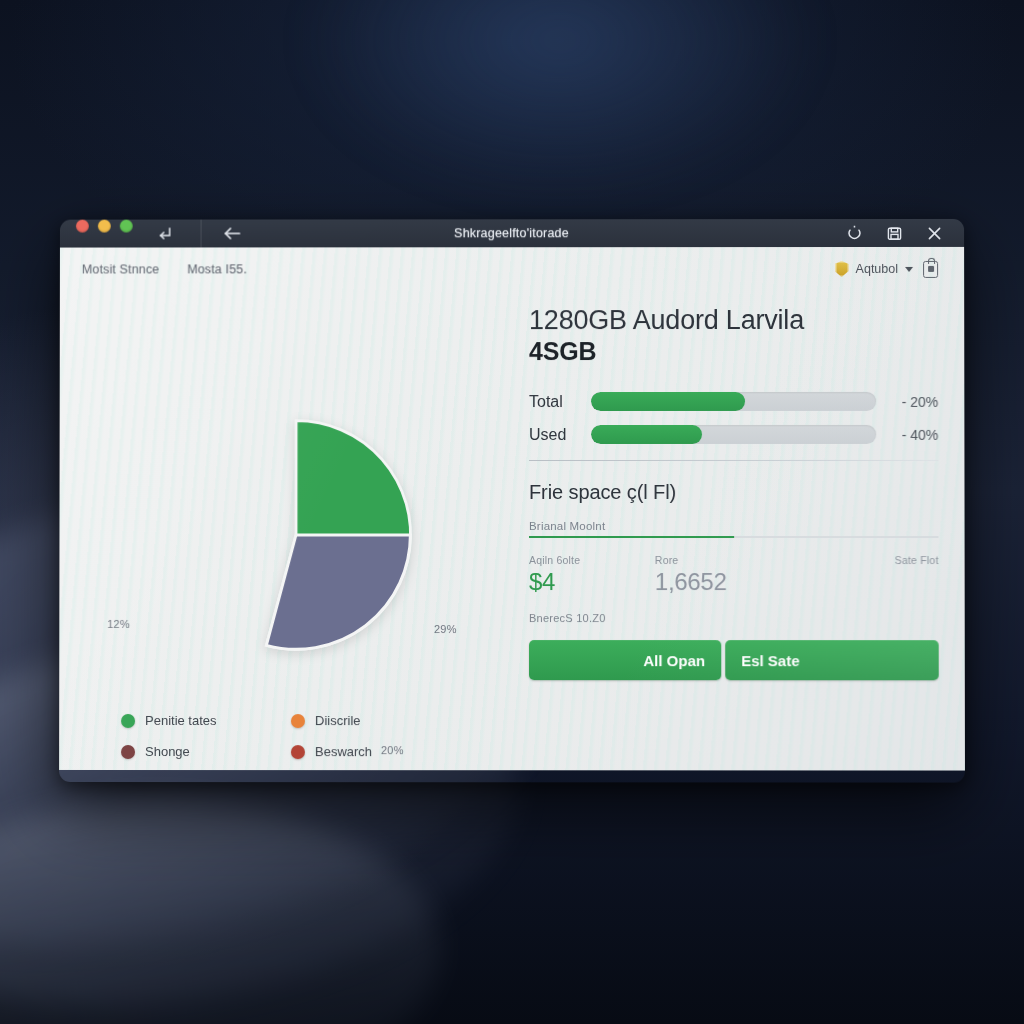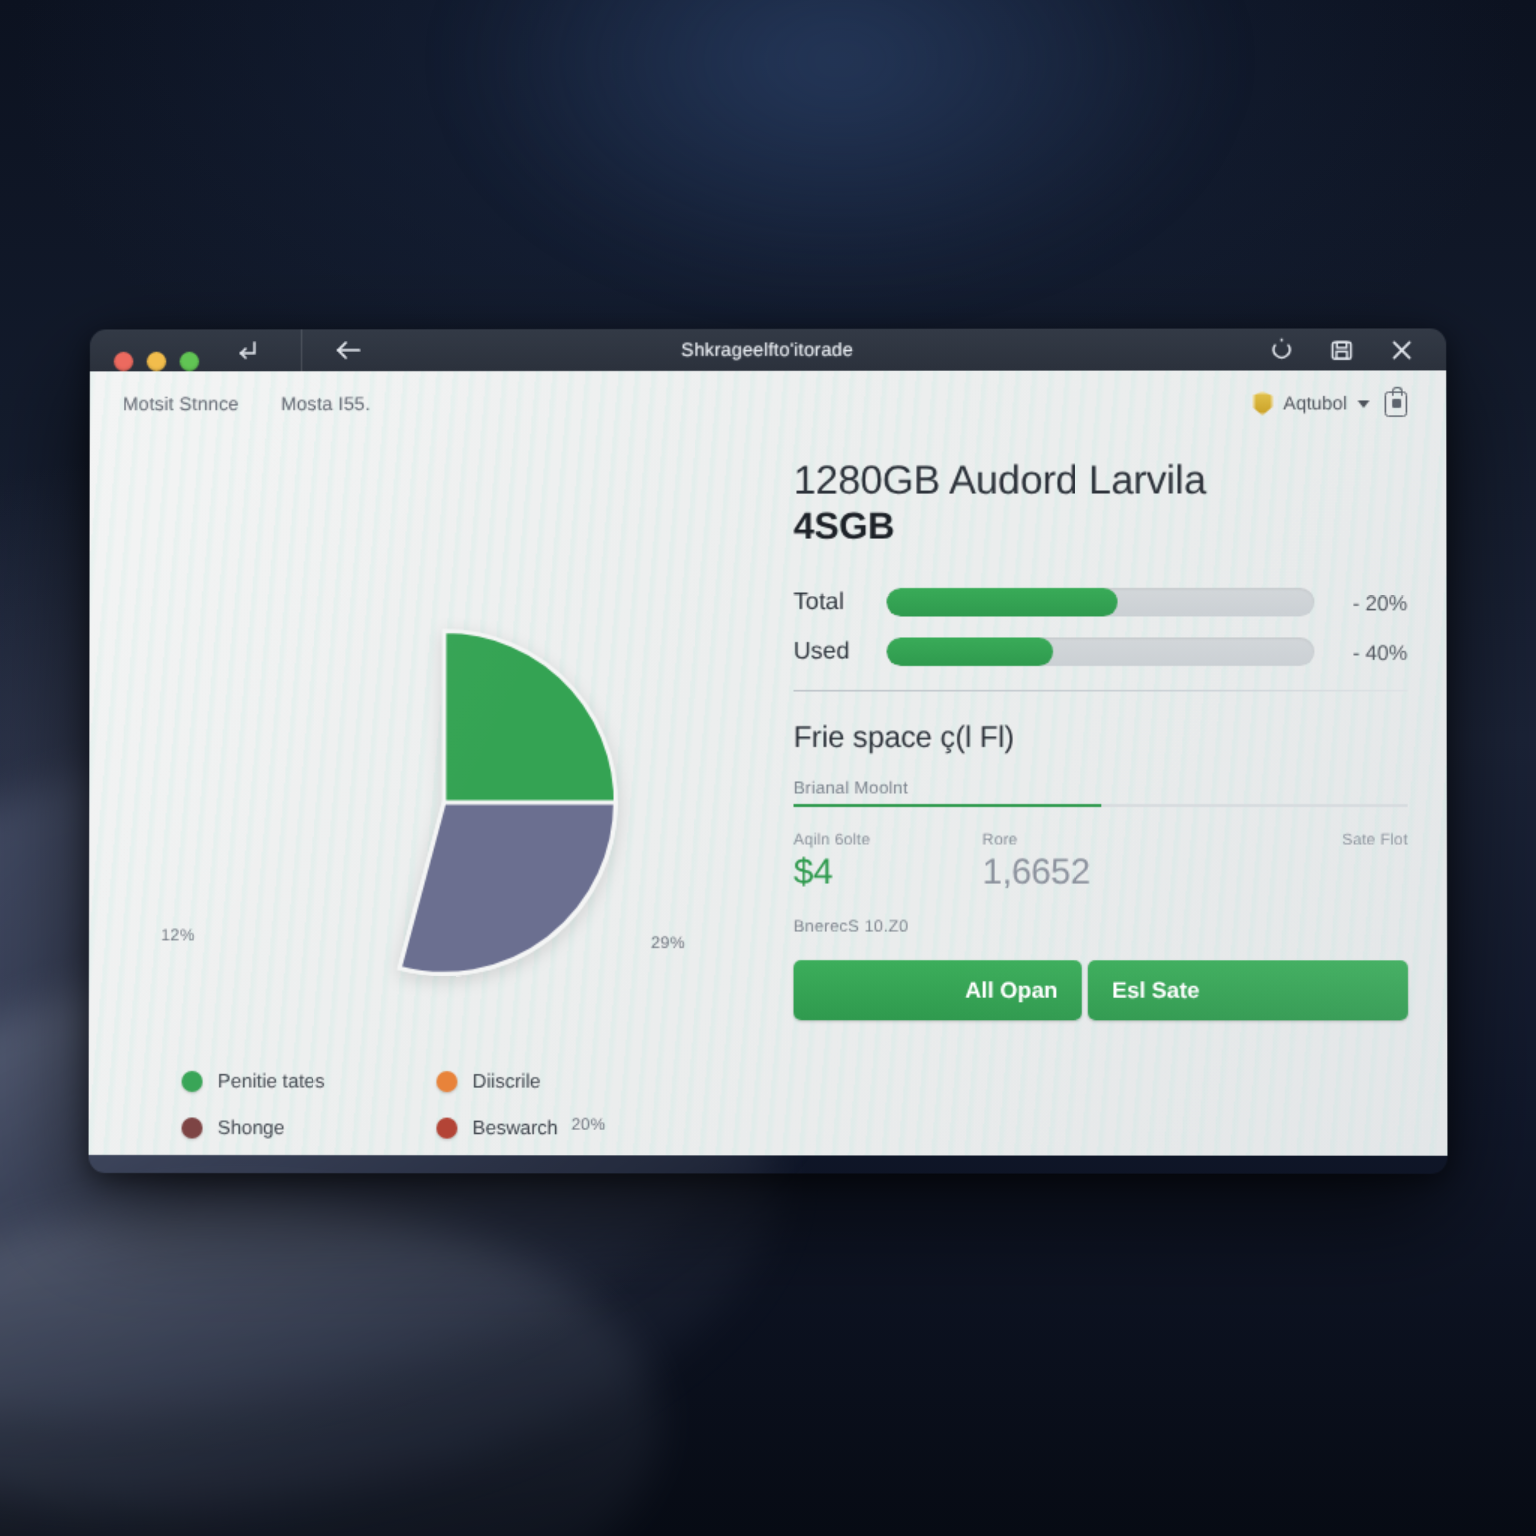--- a/index.html
+++ b/index.html
@@ -64,21 +64,21 @@
     overflow: hidden;
     box-shadow: 0 28px 70px rgba(0,0,0,.65), 0 4px 18px rgba(0,0,0,.5);
     transform: perspective(2400px) rotateX(0.5deg) rotateY(-0.35deg);
   }
 
   
   .titlebar {
     height: 28px;
     background: linear-gradient(180deg, #333a46 0%, #2b313c 100%);
     display: flex;
-    align-items: flex-end;
+    align-items: flex-start;
     position: relative;
     padding: 0 14px 0 16px;
   }
   .traffic { display: flex; gap: 9px; align-items: center; }
   .dot { width: 13px; height: 13px; border-radius: 50%; display: block; }
   .dot.red    { background: #ec6a5f; box-shadow: inset 0 -1px 2px rgba(0,0,0,.2); }
   .dot.yellow { background: #f2bd4c; box-shadow: inset 0 -1px 2px rgba(0,0,0,.2); }
   .dot.green  { background: #61c454; box-shadow: inset 0 -1px 2px rgba(0,0,0,.2); }
 
   .tb-sep {

